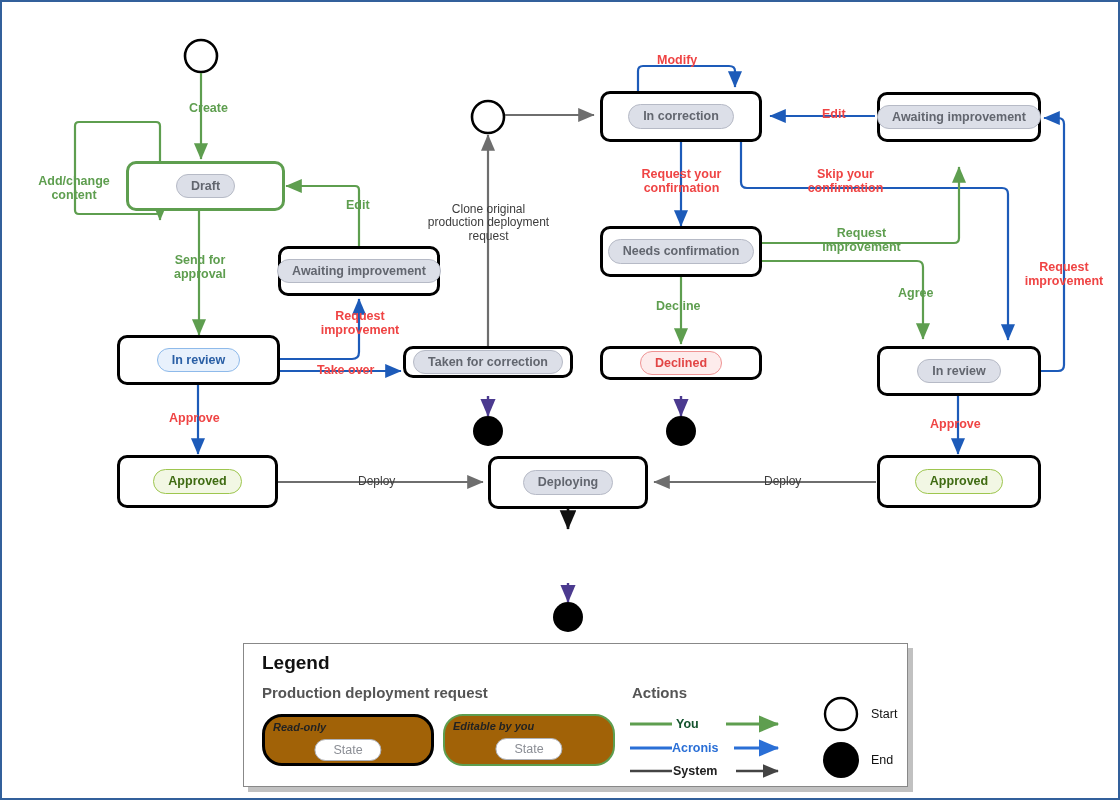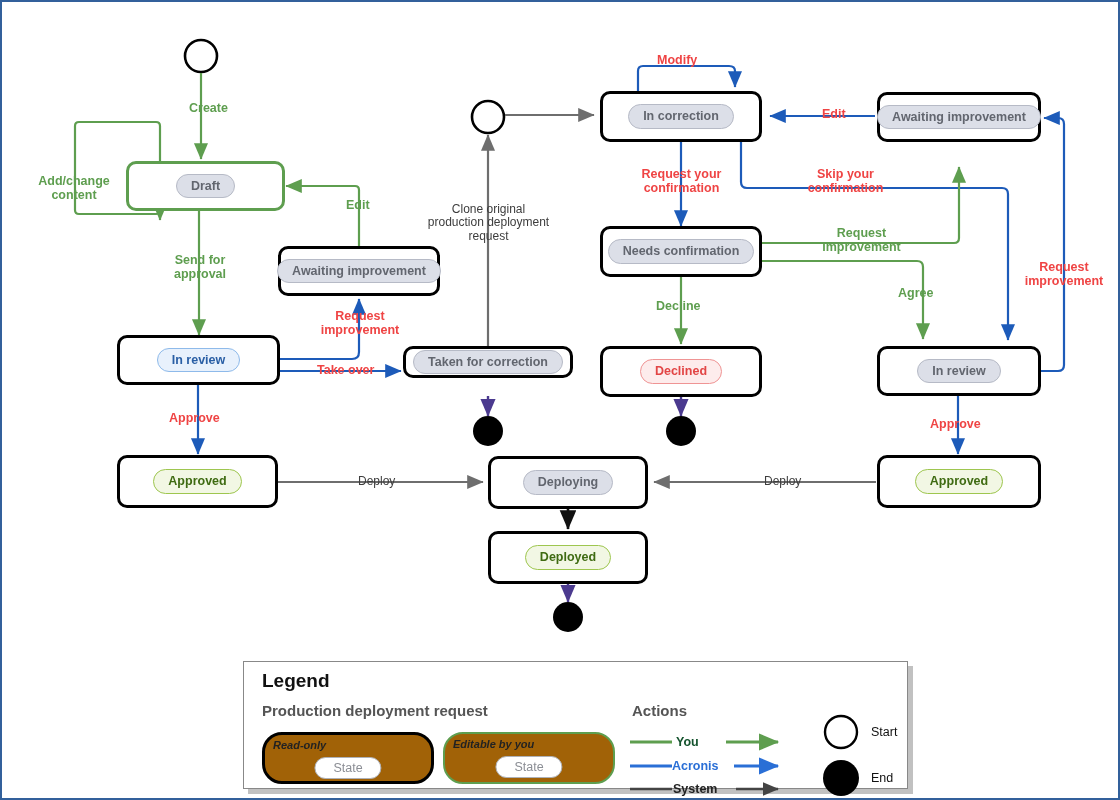--- a/index.html
+++ b/index.html
@@ -23,21 +23,21 @@
   .badge.red{background:#fdecec;border:1.5px solid #ef9494;color:#e24545;}
 
   
   .lbl{position:absolute;font-size:12.5px;font-weight:bold;line-height:1.12;
        text-align:center;white-space:pre;}
   .lbl.you{color:#5e9e4f;}
   .lbl.acr{color:#ef4444;}
   .lbl.sys{color:#3d3d3d;font-weight:normal;font-size:12px;}
 
   
-  #legend{position:absolute;left:241px;top:659px;width:665px;height:128px;
+  #legend{position:absolute;left:241px;top:641px;width:665px;height:144px;
           background:#ffffff;border:1.5px solid #888888;box-sizing:border-box;
           box-shadow:5px 5px 0 0 rgba(160,160,160,.65);}
   #legend .lg-title{position:absolute;left:18px;top:8px;font-size:19px;
           font-weight:bold;color:#111;}
   #legend .lg-sub{position:absolute;font-size:15px;font-weight:bold;color:#555;}
   .lg-box{position:absolute;width:172px;height:52px;border-radius:20px;
           box-sizing:border-box;background:#a16207;}
   .lg-box.ro{border:3px solid #000;}
   .lg-box.ed{border:2.5px solid #5e9e4f;}
   .lg-cap{position:absolute;left:8px;top:4px;font-size:11px;font-style:italic;
@@ -157,33 +157,30 @@
   </div>
 
   <div class="node readonly" style="left:401px;top:344px;width:170px;height:32px;">
     <span class="badge grey">Taken for correction</span>
   </div>
 
   <div class="node readonly" style="left:486px;top:454px;width:160px;height:53px;">
     <span class="badge grey">Deploying</span>
   </div>
 
-  <div class="node readonly" style="left:486px;top:529px;width:160px;height:53px;">
-    <span class="badge green">Deployed</span>
-  </div>
 
   <div class="node readonly" style="left:598px;top:89px;width:162px;height:51px;">
     <span class="badge grey">In correction</span>
   </div>
 
   <div class="node readonly" style="left:598px;top:224px;width:162px;height:51px;">
     <span class="badge grey">Needs confirmation</span>
   </div>
 
-  <div class="node readonly" style="left:598px;top:344px;width:162px;height:51px;">
+  <div class="node readonly" style="left:598px;top:344px;width:162px;height:34px;">
     <span class="badge red">Declined</span>
   </div>
 
   <div class="node readonly" style="left:875px;top:90px;width:164px;height:50px;">
     <span class="badge grey">Awaiting improvement</span>
   </div>
 
   <div class="node readonly" style="left:875px;top:344px;width:164px;height:50px;">
     <span class="badge grey">In review</span>
   </div>

